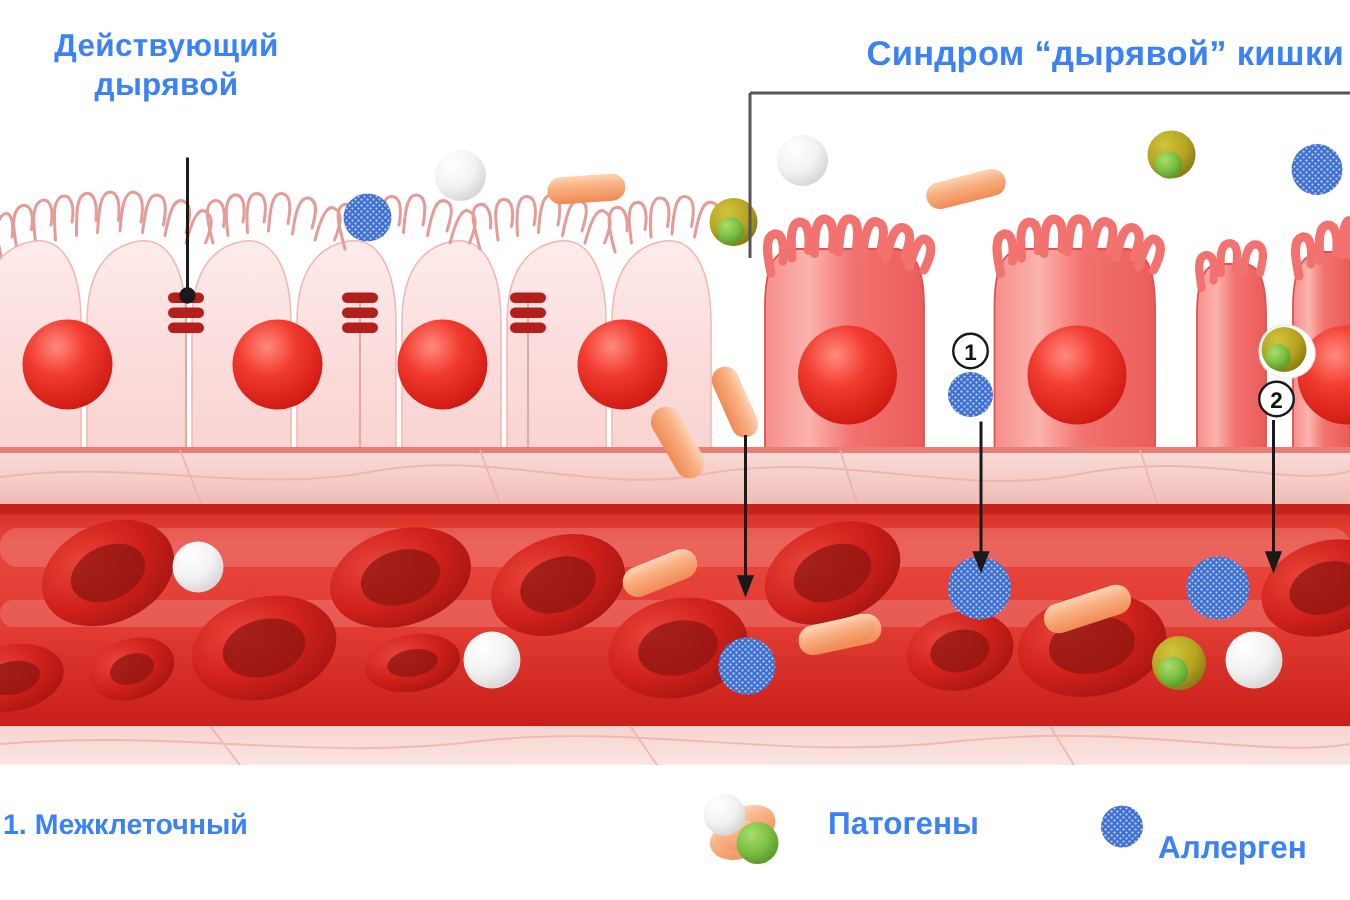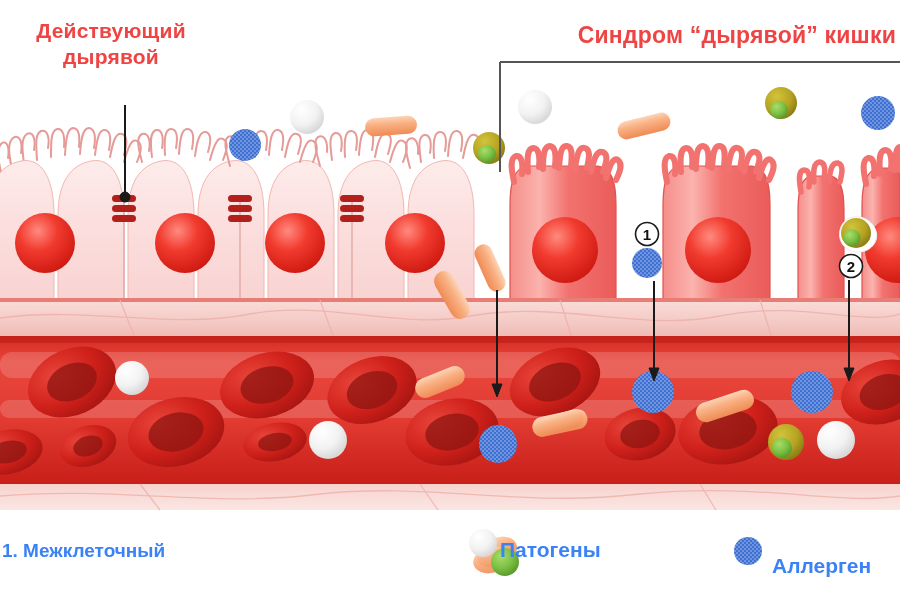--- a/index.html
+++ b/index.html
@@ -1,27 +1,27 @@
 <!DOCTYPE html>
 <html><head>
 <meta charset="utf-8">
 <title>Leaky Gut Syndrome Diagram</title>
 <style>
   html,body{margin:0;padding:0;background:#ffffff;}
   body{width:900px;height:600px;overflow:hidden;
        font-family:"Liberation Sans","DejaVu Sans",sans-serif;}
   #stage{position:relative;width:900px;height:600px;background:#ffffff;}
   #stage svg{position:absolute;left:0;top:0;}
-  .lbl{position:absolute;font-weight:bold;color:#ef4444;letter-spacing:.2px;}
+  .lbl{position:absolute;font-weight:bold;color:#3b82f6;letter-spacing:.2px;}
   #label-barrier{left:6px;top:18px;width:210px;text-align:center;font-size:21px;line-height:1.22;}
   #label-leaky{left:500px;top:22px;width:396px;text-align:right;font-size:23px;}
   .legend-txt{position:absolute;font-weight:bold;color:#3b82f6;font-size:19px;white-space:nowrap;}
   #legend-1{left:2px;top:540px;}
   #legend-2{left:250px;top:540px;}
-  #legend-3{left:500px;top:538px;font-size:21px;}
+  #legend-3{left:552px;top:538px;font-size:21px;}
   #legend-4{left:772px;top:554px;font-size:21px;}
 </style>
 </head>
 <body>
 
 <div id="stage">
 
   <svg width="900" height="600" viewBox="0 0 900 600">
     <defs>
 

